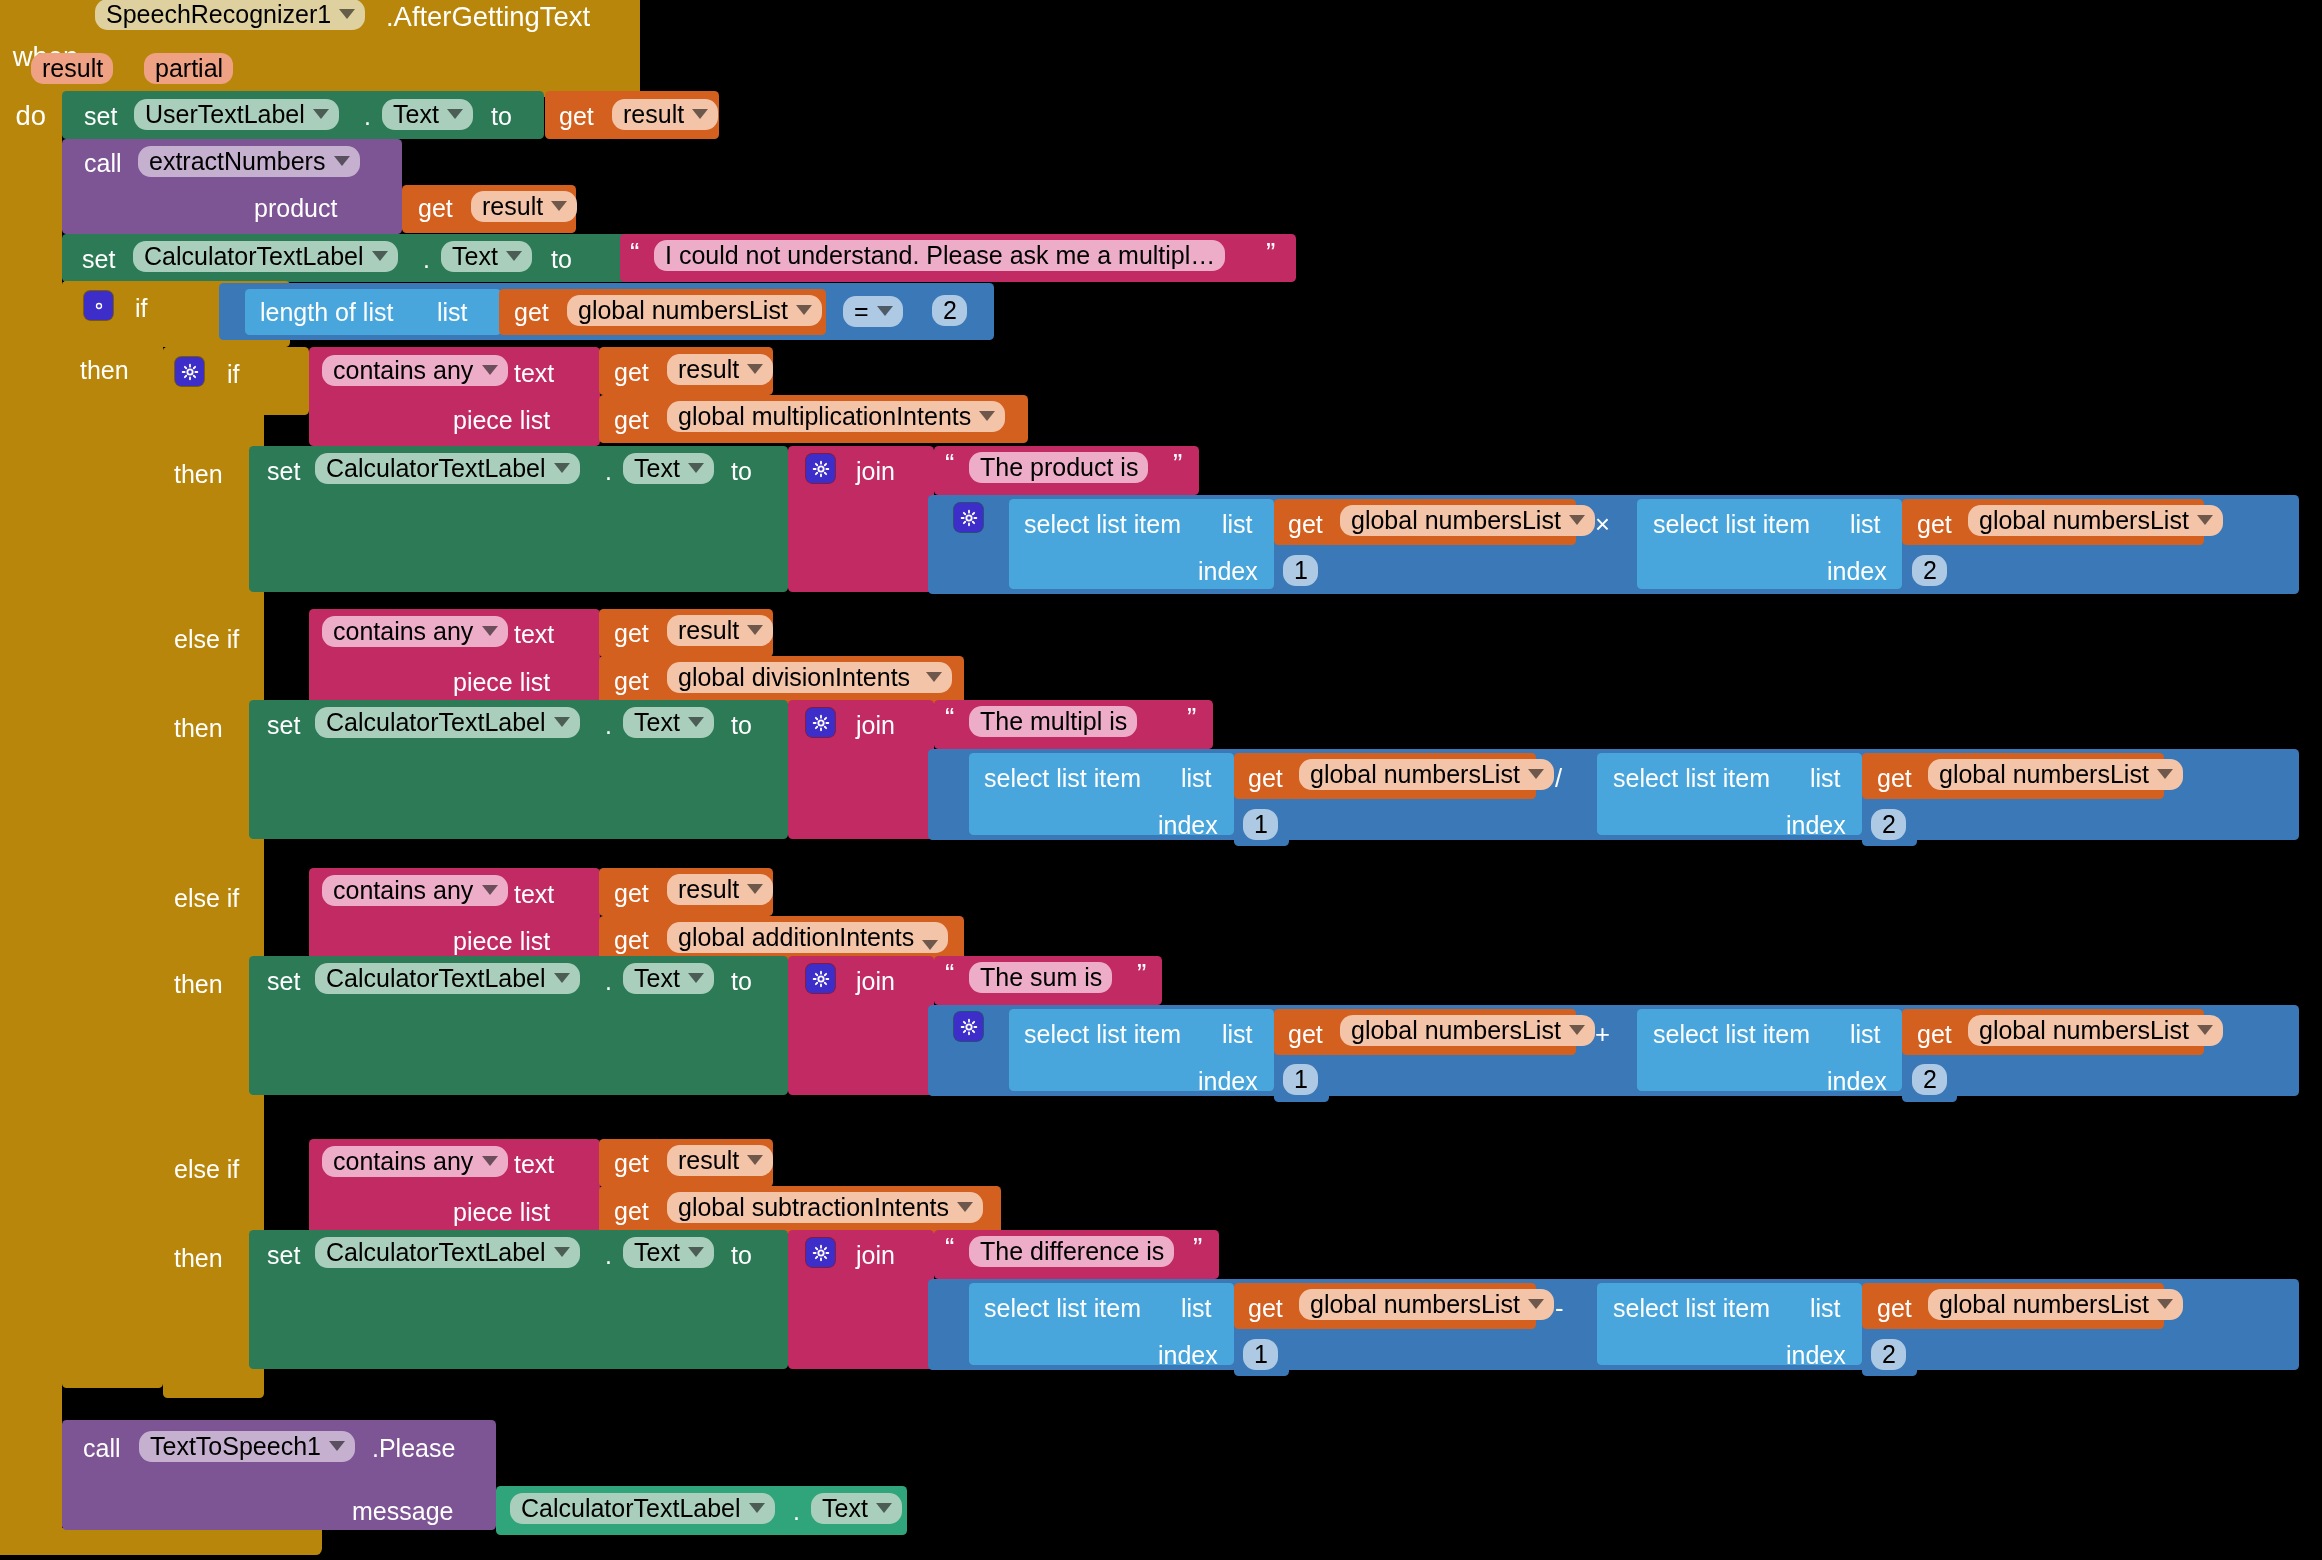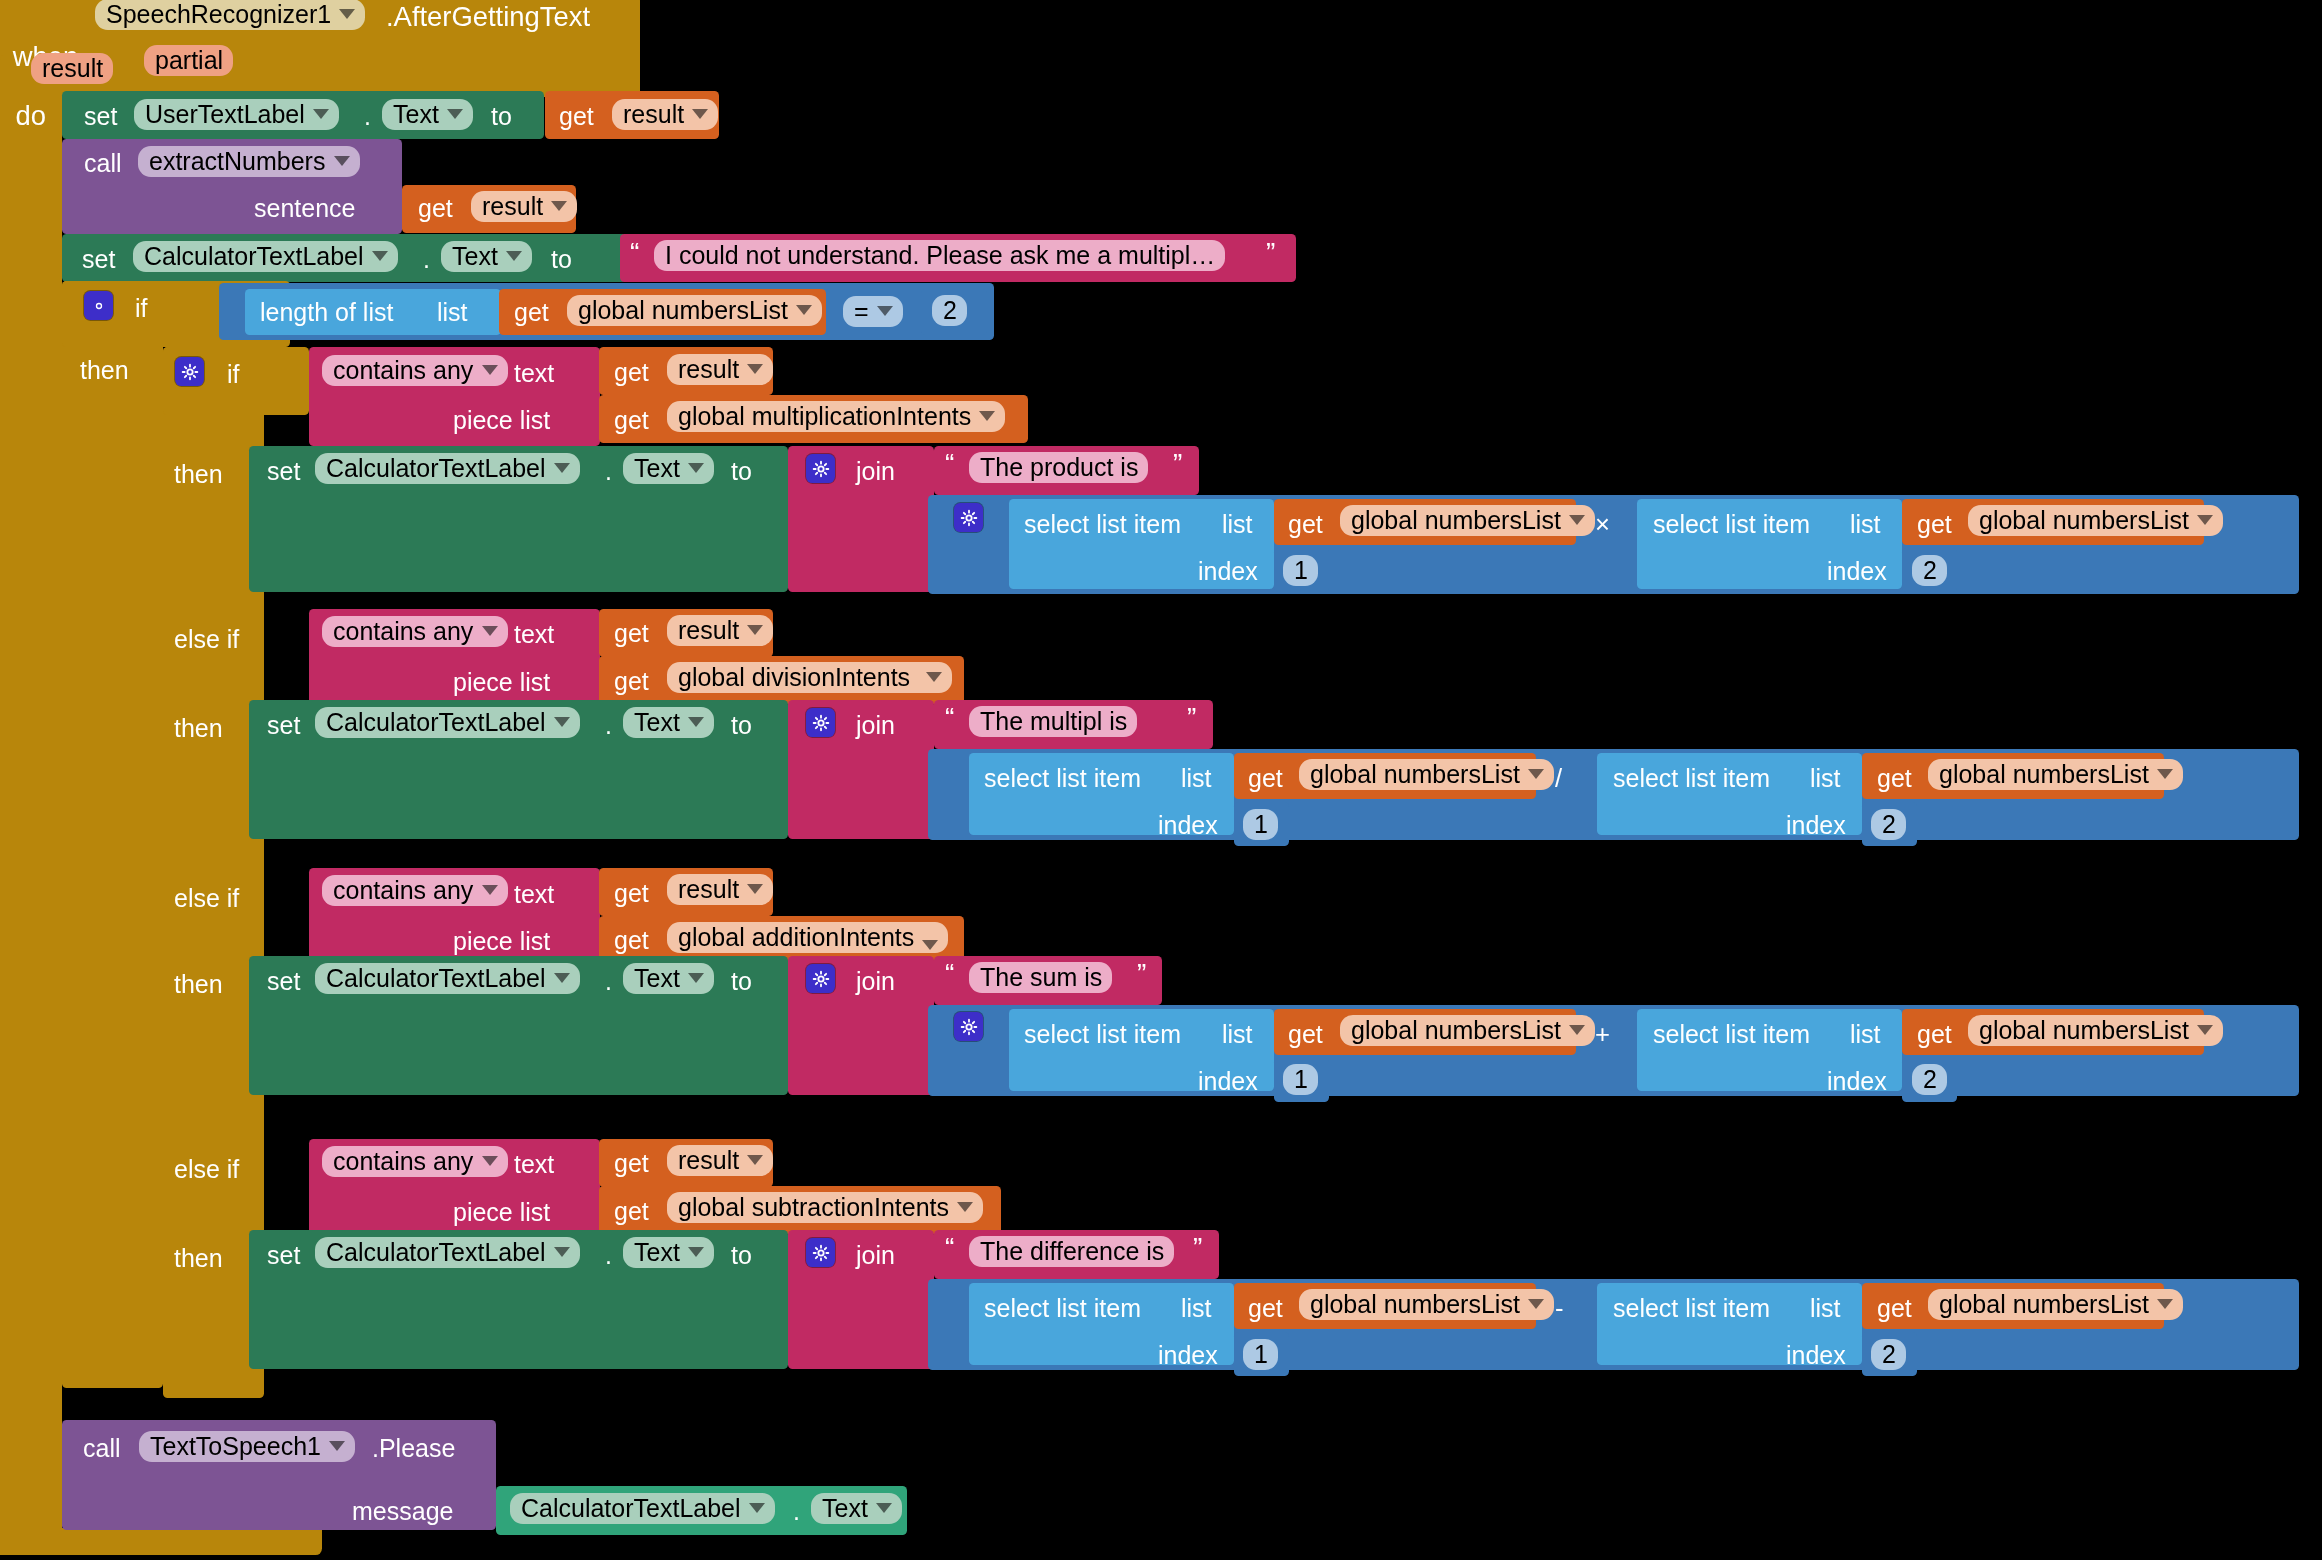--- a/index.html
+++ b/index.html
@@ -58,21 +58,21 @@
 
 <div class="abs field c-event-field" style="left:95px;top:-0.9px;background:#dfd0a0;">
   <span>SpeechRecognizer1</span>
   <span class="caret"></span>
 </div>
 <span class="lbl abs" style="left:386px;top:2.7px;font-size:27.4px;">.AfterGettingText</span>
 
 <div class="abs field c-param" style="left:31px;top:53px;background:#efa183;">
   <span>result</span>
 </div>
-<div class="abs field c-param" style="left:144px;top:45px;background:#efa183;">
+<div class="abs field c-param" style="left:144px;top:53px;background:#efa183;border-radius:12px;">
   <span>partial</span>
 </div>
 
 <span class="lbl abs" style="left:15.5px;top:102px;font-size:27.4px;">do</span>
 
 <div class="blk c-set" style="left:62px;top:91px;width:482px;height:48px;"></div>
 <span class="lbl abs" style="left:84px;top:104px;">set</span>
 <div class="abs field" style="left:134px;top:99px;background:#a9cfbc;">
   <span>UserTextLabel</span>
   <span class="caret"></span>
@@ -90,21 +90,21 @@
   <span>result</span>
   <span class="caret"></span>
 </div>
 
 <div class="blk c-proc" style="left:62px;top:139px;width:340px;height:95px;"></div>
 <span class="lbl abs" style="left:84px;top:151px;">call</span>
 <div class="abs field" style="left:138px;top:146px;background:#c5b0d0;">
   <span>extractNumbers</span>
   <span class="caret"></span>
 </div>
-<span class="lbl abs" style="left:254px;top:196px;">sentence</span>
+<span class="lbl abs" style="left:254px;top:196px;">product</span>
 <div class="blk c-var" style="left:402px;top:185px;width:174px;height:48px;"></div>
 <span class="lbl abs" style="left:418px;top:196px;">get</span>
 <div class="abs field" style="left:471px;top:191px;background:#f3c4a8;">
   <span>result</span>
   <span class="caret"></span>
 </div>
 
 <div class="blk c-set" style="left:62px;top:234px;width:565px;height:48px;"></div>
 <span class="lbl abs" style="left:82px;top:247px;">set</span>
 <div class="abs field" style="left:133px;top:241px;background:#a9cfbc;">

